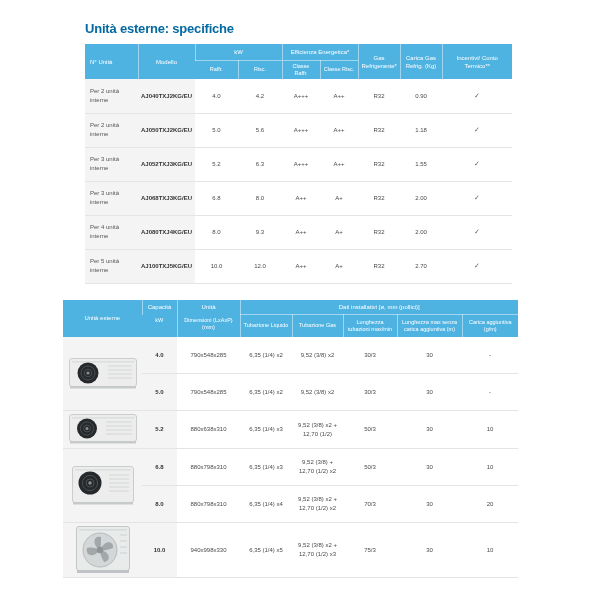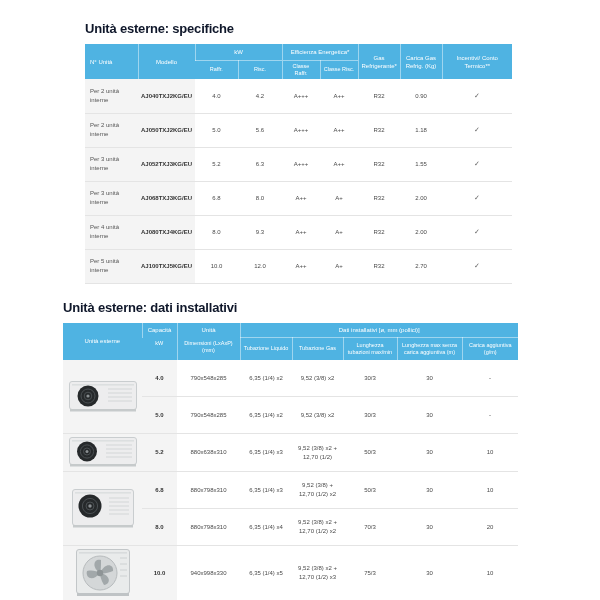--- a/index.html
+++ b/index.html
@@ -4,21 +4,21 @@
 <style>
   html,body{margin:0;padding:0;}
   body{
     width:600px;height:600px;background:#ffffff;
     font-family:"Liberation Sans", sans-serif;
     color:#444;overflow:hidden;
   }
   .sec1{margin:21px 0 0 85px;width:427px;}
   .sec2{margin:16px 0 0 63px;width:455px;}
   .sec-title{
-    font-size:13px;font-weight:bold;color:#0f172a;
+    font-size:13px;font-weight:bold;color:#0369a1;
     margin:0 0 8px 0;letter-spacing:-0.2px;
   }
   table{border-collapse:collapse;table-layout:fixed;width:100%;}
   th{
     background:#4fb3e2;color:#fff;font-weight:normal;
     font-size:6px;line-height:1.35;padding:2px 3px;text-align:center;
     vertical-align:middle;border-left:1px solid rgba(255,255,255,.45);
   }
   thead tr th:first-child{border-left:none;}
   th.group{border-bottom:1px solid rgba(255,255,255,.45);}
@@ -145,21 +145,20 @@
         <td>A+</td>
         <td>R32</td>
         <td>2.70</td>
         <td class="c-check">✓</td>
       </tr>
     </tbody>
   </table>
 </div>
 
 <div class="sec2">
-  <div class="sec-title">Unità esterne: dati installativi</div>
 
   <table class="t2">
     <colgroup>
       <col style="width:79px">
         <col style="width:35px">
         <col style="width:63px">
       <col style="width:52px">
         <col style="width:51px">
         <col style="width:54px">
       <col style="width:65px">

